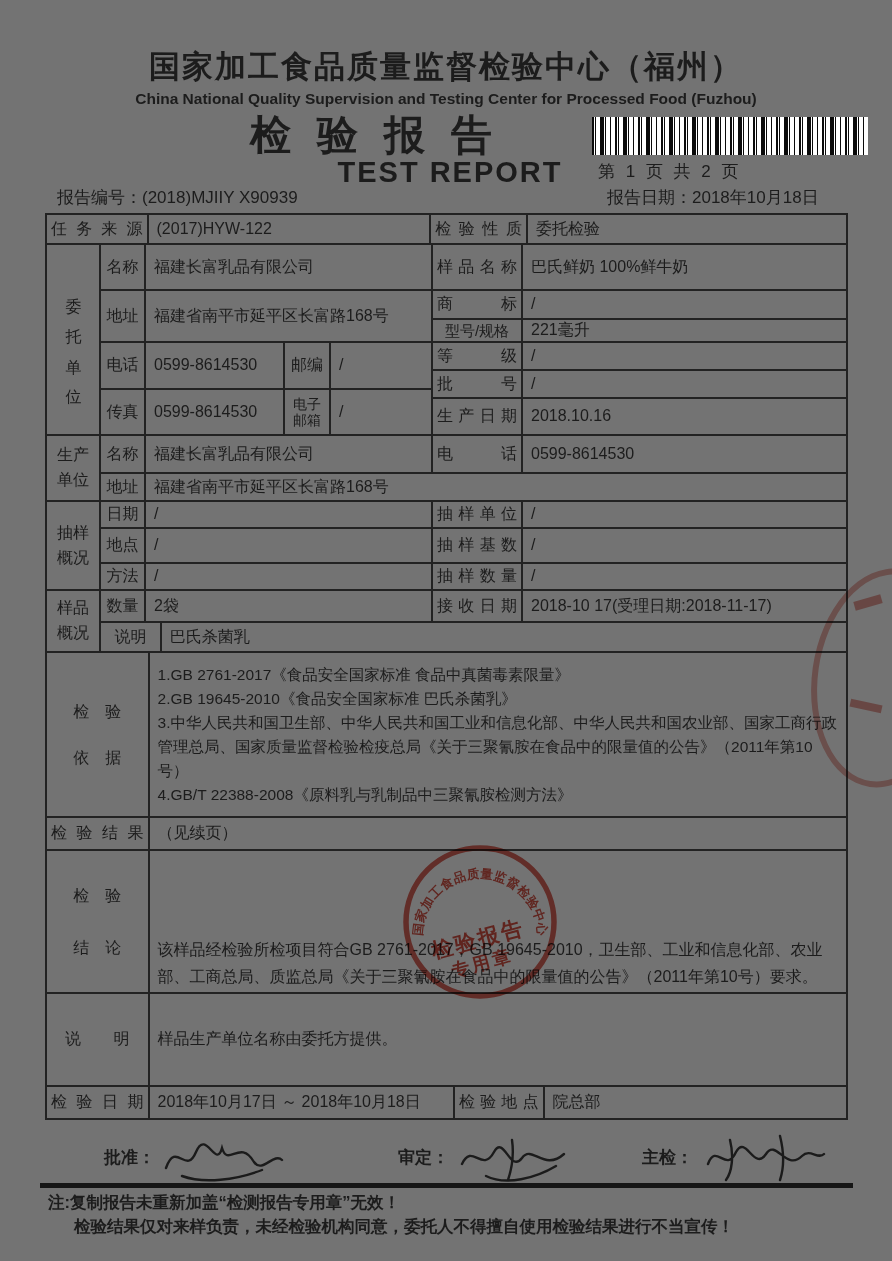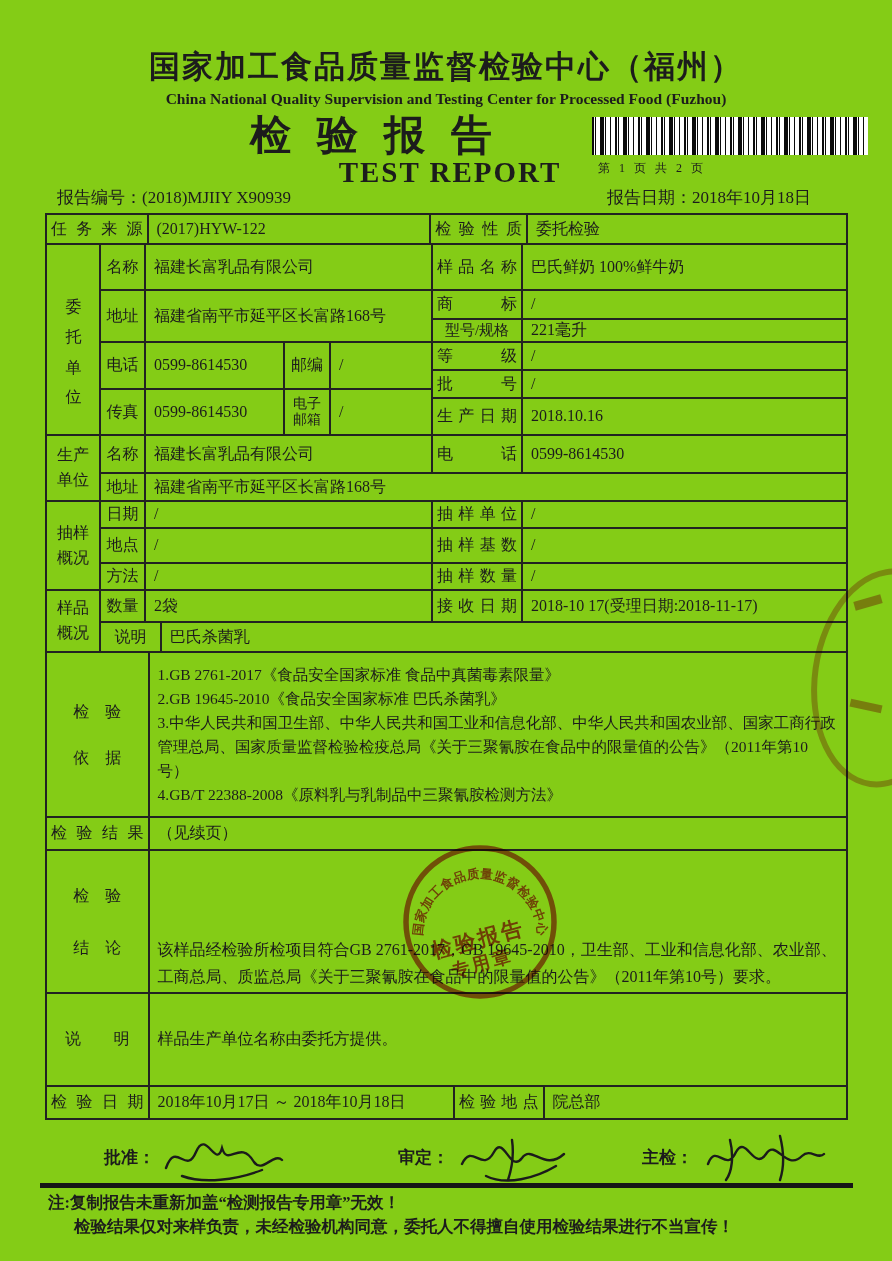--- a/index.html
+++ b/index.html
@@ -1,28 +1,28 @@
 <!DOCTYPE html>
 <html><head>
 <meta charset="utf-8">
 <style>
   :root{ --ink:#222; --ink2:#1c1c1c; }
   html,body{margin:0;padding:0;background:#e8e8e8;}
-  .page{position:relative;width:892px;height:1261px;margin:0 auto;background:#84cc16;
-        overflow:hidden;font-family:Liberation Serif, serif;color:var(--ink2);}
+  .page{position:relative;width:892px;height:1261px;margin:0 auto;background:#737373;
+        overflow:hidden;font-family:Liberation Sans, sans-serif;color:var(--ink2);}
   .abs{position:absolute;}
 
   
   .org-cn{top:46px;left:0;width:892px;text-align:center;font-size:31px;font-weight:700;letter-spacing:2px;}
   .org-en{top:90px;left:0;width:892px;text-align:center;font-size:15.5px;font-weight:700;}
   .title-cn{top:108px;left:250px;font-size:41px;font-weight:700;letter-spacing:26px;white-space:nowrap;}
   .title-en{top:156px;left:330px;width:240px;text-align:center;font-size:29px;font-weight:700;letter-spacing:2px;}
   .barcode{top:117px;left:592px;width:276px;height:38px;background:#fff;
      background-image:repeating-linear-gradient(90deg,#0a0a0a 0 2px,#fff 2px 3px,#0a0a0a 3px 4px,#fff 4px 8px,#0a0a0a 8px 12px,#fff 12px 13px,#0a0a0a 13px 14px,#fff 14px 18px,#0a0a0a 18px 19px,#fff 19px 23px);}
-  .page-info{top:160px;left:598px;font-size:12px;letter-spacing:3px;}
+  .page-info{top:160px;left:598px;font-size:17px;letter-spacing:3px;}
   .report-no{top:186px;left:57px;font-size:17px;}
   .report-date{top:186px;left:607px;font-size:17px;}
 
   
   .tbl{top:213px;left:45px;width:803px;border:2.5px solid var(--ink);box-sizing:border-box;background:transparent;}
   .row{display:flex;}
   .stack{display:flex;flex-direction:column;}
   .c{box-sizing:border-box;border-right:2px solid var(--ink);border-bottom:2px solid var(--ink);
      display:flex;align-items:center;padding:2px 8px;font-size:16px;overflow:hidden;line-height:1.3;}
   .lab{justify-content:center;text-align:center;padding:2px 4px;}

